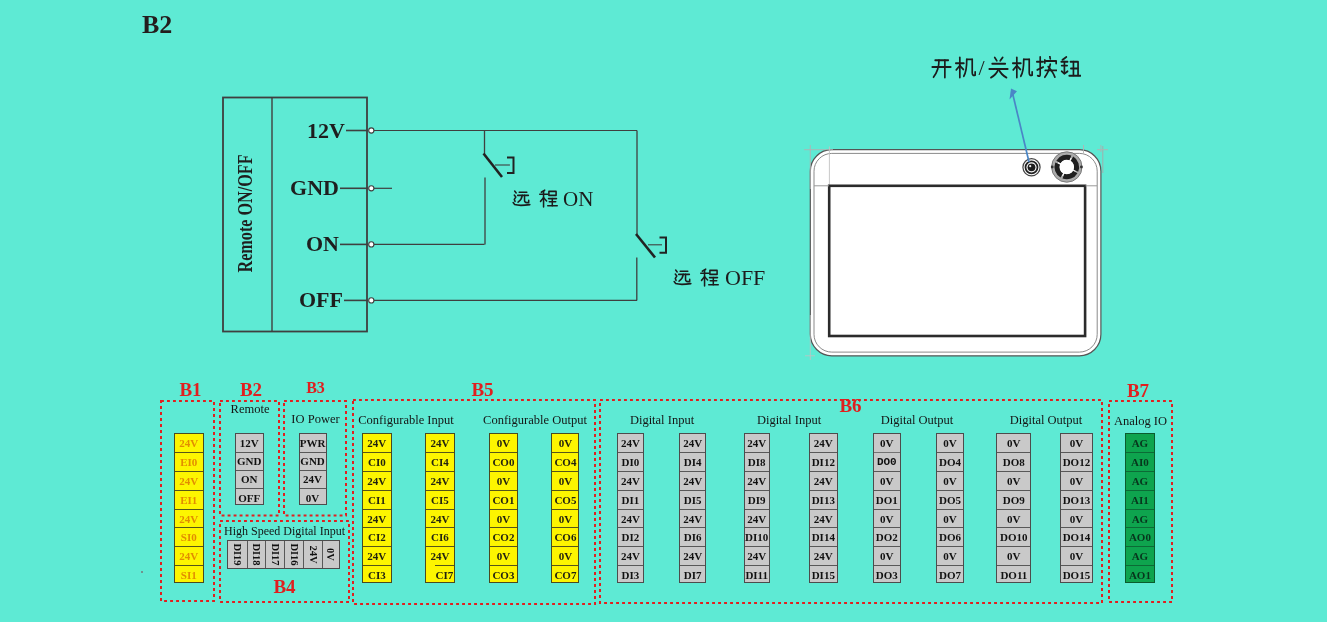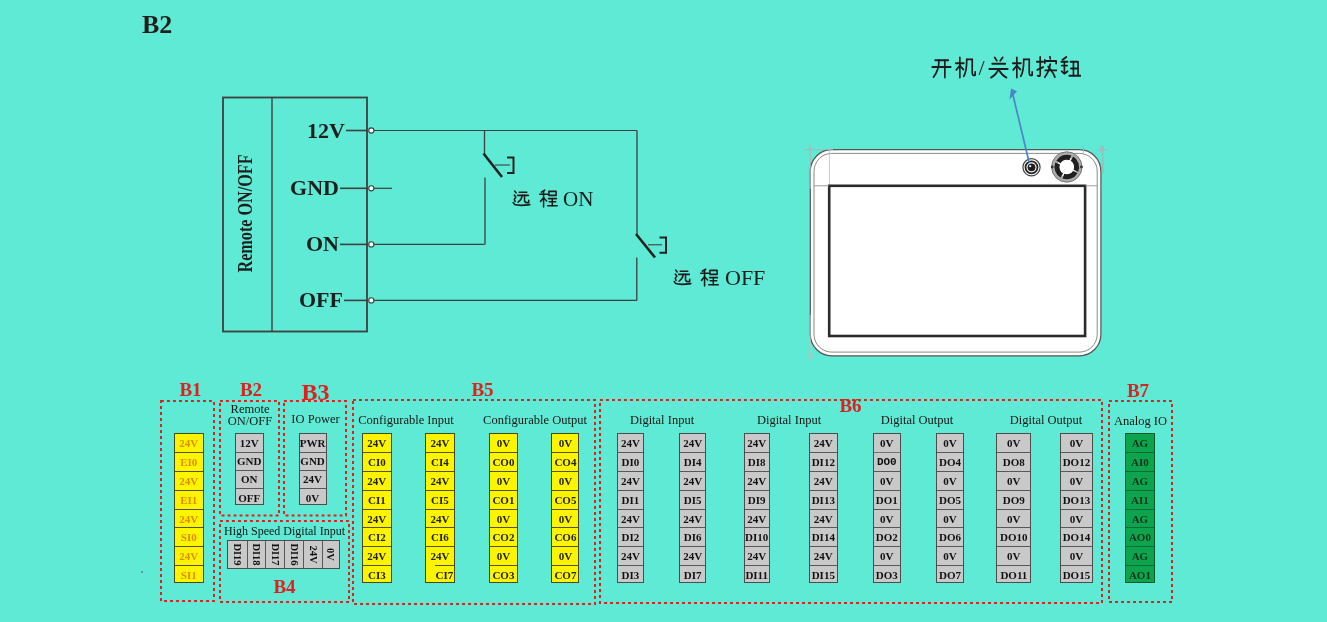--- a/index.html
+++ b/index.html
@@ -187,27 +187,26 @@
       <rect x="2" y="2" width="242" height="204" fill="none" stroke="#e11f1f" stroke-width="2.0" stroke-dasharray="2.9 3.1"></rect>
     </svg>
 <svg style="position:absolute;left:597.5px;top:398px;" width="506" height="207">
       <rect x="2" y="2" width="502" height="203" fill="none" stroke="#e11f1f" stroke-width="2.0" stroke-dasharray="2.9 3.1"></rect>
     </svg>
 <svg style="position:absolute;left:1106.5px;top:399px;" width="67" height="205">
       <rect x="2" y="2" width="63" height="201" fill="none" stroke="#e11f1f" stroke-width="2.0" stroke-dasharray="2.9 3.1"></rect>
     </svg>
 <div style="position:absolute;left:150.5px;top:379px;width:80px;text-align:center;color:#e01f1f;font-weight:bold;font-size:19px;font-family:'Liberation Serif',serif;">B1</div>
 <div style="position:absolute;left:211px;top:379px;width:80px;text-align:center;color:#e01f1f;font-weight:bold;font-size:19px;font-family:'Liberation Serif',serif;">B2</div>
-<div style="position:absolute;left:275.5px;top:379px;width:80px;text-align:center;color:#e01f1f;font-weight:bold;font-size:24px;font-family:'Liberation Serif',serif;">B3</div>
+<div style="position:absolute;left:275.5px;top:379px;width:80px;text-align:center;color:#e01f1f;font-weight:bold;font-size:16px;font-family:'Liberation Serif',serif;">B3</div>
 <div style="position:absolute;left:442.5px;top:379px;width:80px;text-align:center;color:#e01f1f;font-weight:bold;font-size:19px;font-family:'Liberation Serif',serif;">B5</div>
 <div style="position:absolute;left:810.5px;top:395px;width:80px;text-align:center;color:#e01f1f;font-weight:bold;font-size:19px;font-family:'Liberation Serif',serif;">B6</div>
 <div style="position:absolute;left:1098px;top:379.5px;width:80px;text-align:center;color:#e01f1f;font-weight:bold;font-size:19px;font-family:'Liberation Serif',serif;">B7</div>
 <div style="position:absolute;left:244.5px;top:575.5px;width:80px;text-align:center;color:#e01f1f;font-weight:bold;font-size:19px;font-family:'Liberation Serif',serif;">B4</div>
 <div style="position:absolute;left:100px;top:401.5px;width:300px;text-align:center;color:#151515;font-size:12.5px;font-family:'Liberation Serif',serif;white-space:nowrap;">Remote</div>
-<div style="position:absolute;left:100px;top:414px;width:300px;text-align:center;color:#151515;font-size:12.5px;font-family:'Liberation Serif',serif;white-space:nowrap;">ON/OFF</div>
 <div style="position:absolute;left:165.5px;top:412px;width:300px;text-align:center;color:#151515;font-size:12.5px;font-family:'Liberation Serif',serif;white-space:nowrap;">IO Power</div>
 <div style="position:absolute;left:256px;top:412.5px;width:300px;text-align:center;color:#151515;font-size:12.5px;font-family:'Liberation Serif',serif;white-space:nowrap;">Configurable Input</div>
 <div style="position:absolute;left:385px;top:412.5px;width:300px;text-align:center;color:#151515;font-size:12.5px;font-family:'Liberation Serif',serif;white-space:nowrap;">Configurable Output</div>
 <div style="position:absolute;left:512px;top:413px;width:300px;text-align:center;color:#151515;font-size:12.5px;font-family:'Liberation Serif',serif;white-space:nowrap;">Digital Input</div>
 <div style="position:absolute;left:639px;top:413px;width:300px;text-align:center;color:#151515;font-size:12.5px;font-family:'Liberation Serif',serif;white-space:nowrap;">Digital Input</div>
 <div style="position:absolute;left:767px;top:413px;width:300px;text-align:center;color:#151515;font-size:12.5px;font-family:'Liberation Serif',serif;white-space:nowrap;">Digital Output</div>
 <div style="position:absolute;left:896px;top:413px;width:300px;text-align:center;color:#151515;font-size:12.5px;font-family:'Liberation Serif',serif;white-space:nowrap;">Digital Output</div>
 <div style="position:absolute;left:990.5px;top:414px;width:300px;text-align:center;color:#151515;font-size:12.5px;font-family:'Liberation Serif',serif;white-space:nowrap;">Analog IO</div>
 <div style="position:absolute;left:134.5px;top:523.5px;width:300px;text-align:center;color:#151515;font-size:12px;font-family:'Liberation Serif',serif;white-space:nowrap;">High Speed Digital Input</div>
 <div style="position:absolute;left:174px;top:432.5px;width:29.6px;height:150.5px;background:#fdf500;color:#e28d00;border:1px solid #4a4a20;box-sizing:border-box;font-family:'Liberation Serif',serif;font-size:11px;font-weight:bold;text-align:center;">

